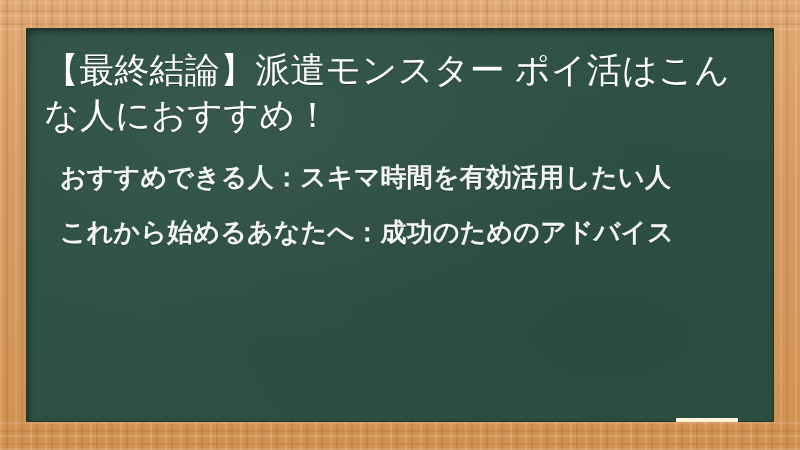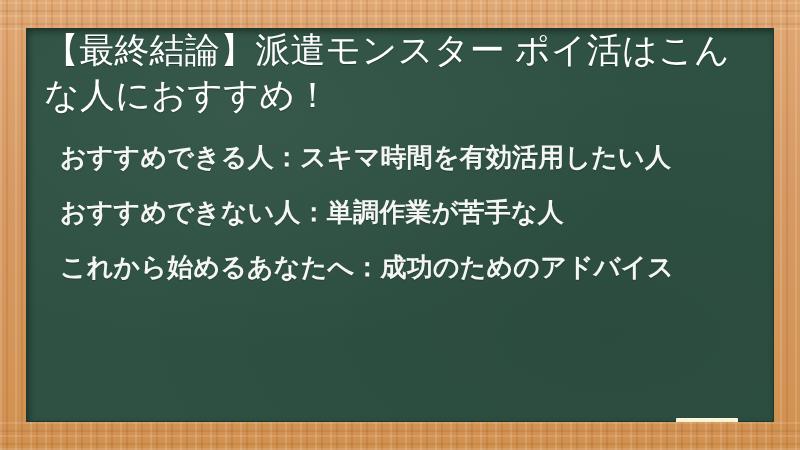--- a/index.html
+++ b/index.html
@@ -78,21 +78,21 @@
   }
 
   
   .content {
     position: absolute;
     left: 0;
     top: 0;
     width: 748px;
     height: 394px;
     box-sizing: border-box;
-    padding: 0 18px 0 18px;
+    padding: 20px 18px 0 18px;
   }
 
   .title {
     margin: 0;
     color: #ffffff;
     font-size: 35px;
     line-height: 1.28;
     font-weight: 400;
     letter-spacing: 0.2px;
     text-shadow: 0 1px 1px rgba(0,0,0,0.30);
@@ -137,21 +137,20 @@
   <div class="rail-top"></div>
   <div class="rail-bottom"></div>
 
   <div class="board">
     <div class="content">
 
       <h1 class="title">【最終結論】派遣モンスター ポイ活はこんな人におすすめ！</h1>
 
       <ul class="bullets">
         <li class="bullet">おすすめできる人：スキマ時間を有効活用したい人</li>
-        <li class="bullet">おすすめできない人：単調作業が苦手な人</li>
         <li class="bullet">これから始めるあなたへ：成功のためのアドバイス</li>
       </ul>
 
     </div>
 
     <div class="chalk"></div>
   </div>
 
 </div>
 

